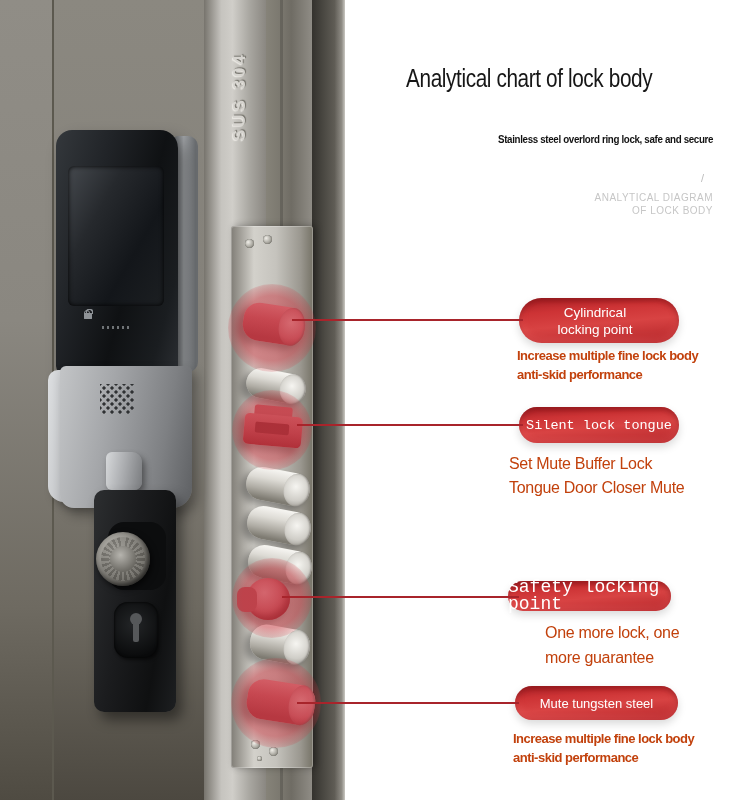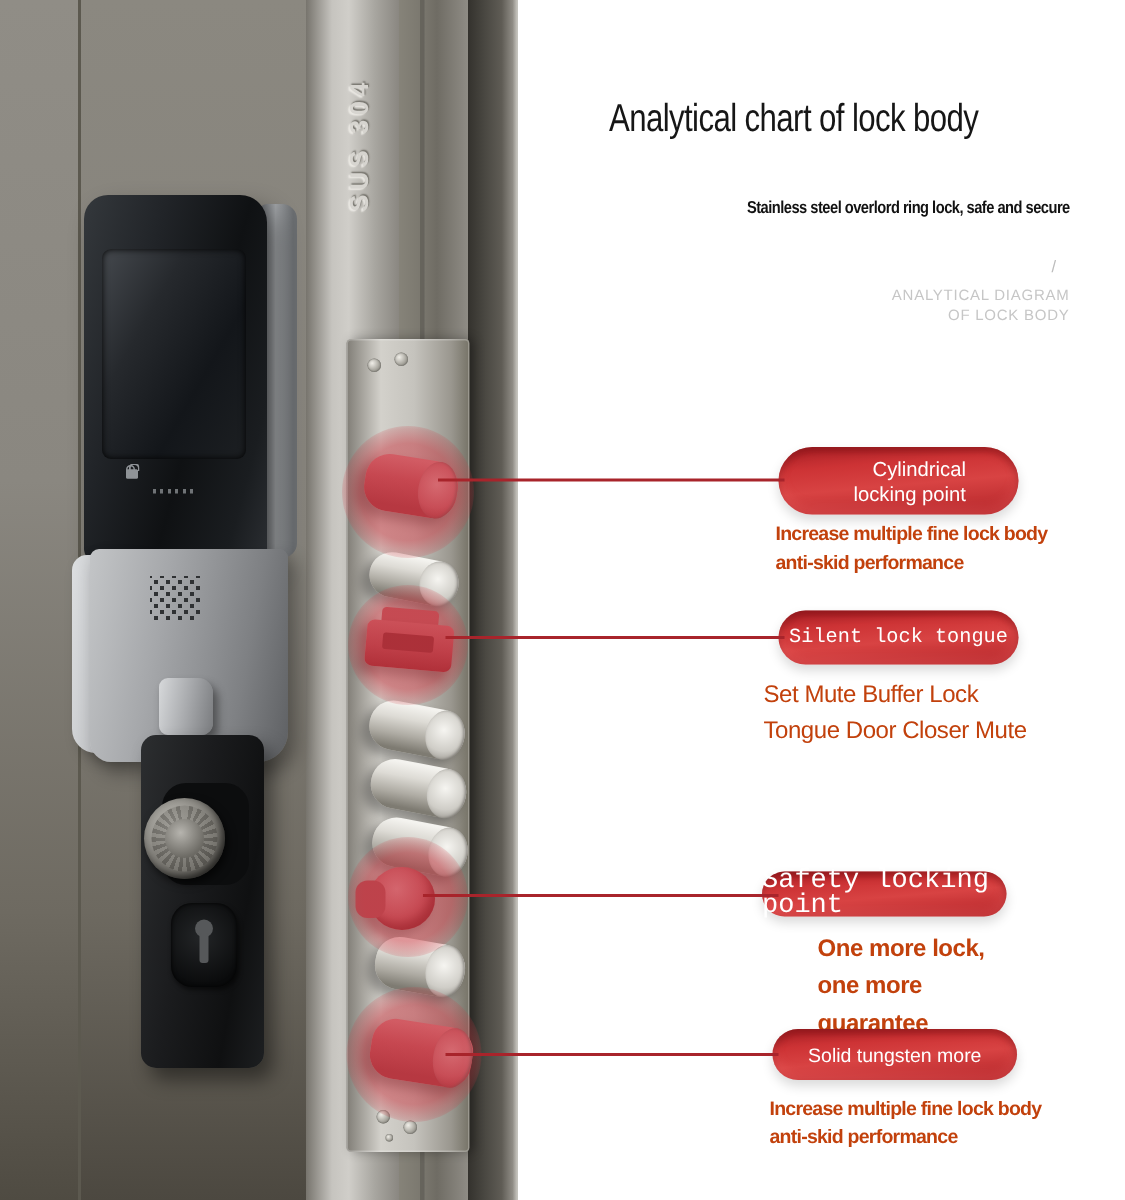--- a/index.html
+++ b/index.html
@@ -121,37 +121,37 @@
   .caption{right:37px;top:191px;text-align:right;font-size:10px;line-height:13px;
     letter-spacing:.5px;color:#c6c6c6;}
 
   
   .pill{color:#fff;display:flex;align-items:center;justify-content:center;border-radius:999px;
     background:linear-gradient(175deg,#a81f25 0%,#cd3335 28%,#d84343 55%,#b22428 100%);
     box-shadow:inset 0 -4px 8px rgba(255,120,120,.28), inset 0 3px 5px rgba(110,8,12,.5),
                0 4px 8px rgba(0,0,0,.15);
     font-size:13.5px;line-height:17px;}
   #pill1{left:519px;top:298px;width:160px;height:45px;justify-content:flex-start;
-         padding:0 35px 0 27px;text-align:right;}
+         padding:0 35px 0 27px;text-align:center;}
   #pill2{left:519px;top:407px;width:160px;height:36px;font-family:Liberation Mono, monospace;}
   #pill3{left:508px;top:581px;width:163px;height:30px;font-size:18px;font-family:Liberation Mono, monospace;}
   #pill4{left:515px;top:686px;width:163px;height:34px;font-size:13px;}
 
   
   .callout-line{height:2px;background:#a8242b;z-index:4;}
   #line1{left:292px;top:319px;width:231px;}
   #line2{left:297px;top:424px;width:226px;}
   #line3{left:282px;top:596px;width:237px;}
   #line4{left:297px;top:702px;width:222px;}
 
   
   .desc{color:#c2410c;}
   #desc1{left:517px;top:346px;width:200px;font-size:13px;font-weight:700;line-height:19px;letter-spacing:-0.5px;}
   #desc2{left:509px;top:452px;width:190px;font-size:16px;font-weight:400;line-height:24px;letter-spacing:-0.3px;}
-  #desc3{left:545px;top:620px;width:135px;font-size:16px;font-weight:700;line-height:25px;letter-spacing:-0.3px;}
+  #desc3{left:545px;top:620px;width:135px;font-size:16px;font-weight:400;line-height:25px;letter-spacing:-0.3px;}
   #desc4{left:513px;top:729px;width:200px;font-size:13px;font-weight:700;line-height:19px;letter-spacing:-0.5px;}
 </style>
 </head>
 <body>
 
 <div id="app">
 
   <div class="photo">
     <div class="wall-left"></div>
     <div class="door-face"></div>
@@ -234,16 +234,16 @@
 
   <div class="pill" id="pill1">Cylindrical locking point</div>
   <div class="desc" id="desc1">Increase multiple fine lock body anti-skid performance</div>
 
   <div class="pill" id="pill2">Silent lock tongue</div>
   <div class="desc" id="desc2">Set Mute Buffer Lock Tongue Door Closer Mute</div>
 
   <div class="pill" id="pill3">Safety locking point</div>
   <div class="desc" id="desc3">One more lock, one more guarantee</div>
 
-  <div class="pill" id="pill4">Solid tungsten more</div>
+  <div class="pill" id="pill4">Mute tungsten steel</div>
   <div class="desc" id="desc4">Increase multiple fine lock body anti-skid performance</div>
 
 </div>
 
 </body></html>

